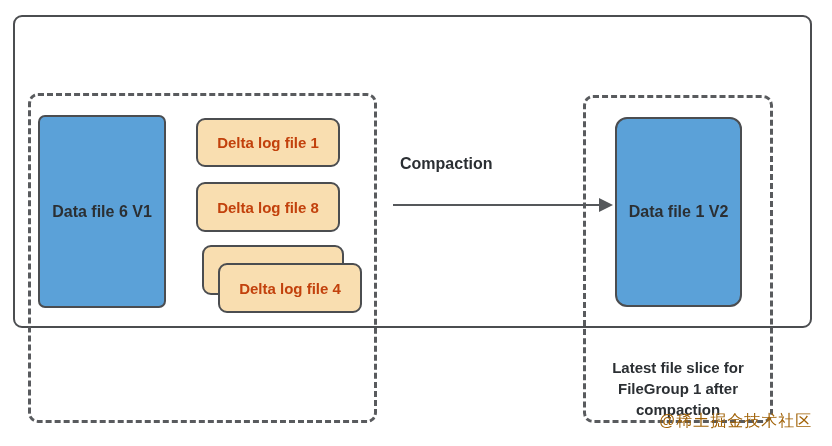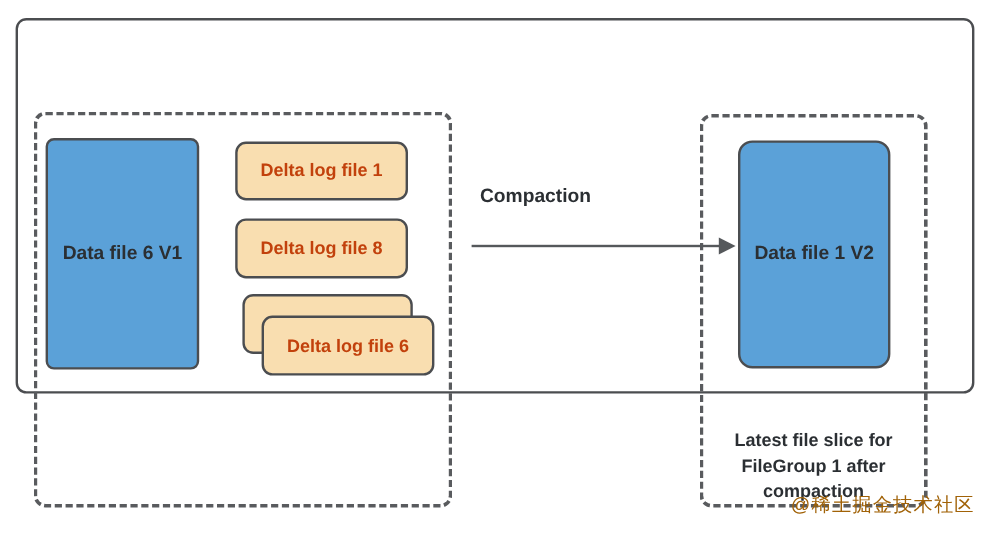--- a/index.html
+++ b/index.html
@@ -134,21 +134,21 @@
 
 
   <div class="abs dashed-box slice-before-box"></div>
   <div class="abs dashed-box slice-after-box"></div>
 
   <div class="abs data-file data-file-v1">Data file 6 V1</div>
 
   <div class="abs delta-log delta-1">Delta log file 1</div>
   <div class="abs delta-log delta-2">Delta log file 8</div>
   <div class="abs delta-log delta-3">Delta log file 3</div>
-  <div class="abs delta-log delta-4">Delta log file 6</div>
+  <div class="abs delta-log delta-4">Delta log file 4</div>
 
   <div class="abs compaction-label">Compaction</div>
   <div class="abs arrow-line"></div>
   <div class="abs arrow-head"></div>
 
   <div class="abs data-file data-file-v2">Data file 1 V2</div>
 
   <div class="abs caption caption-after">Latest file slice for FileGroup 1 after compaction</div>
 
   <div class="abs watermark">@稀土掘金技术社区</div>

